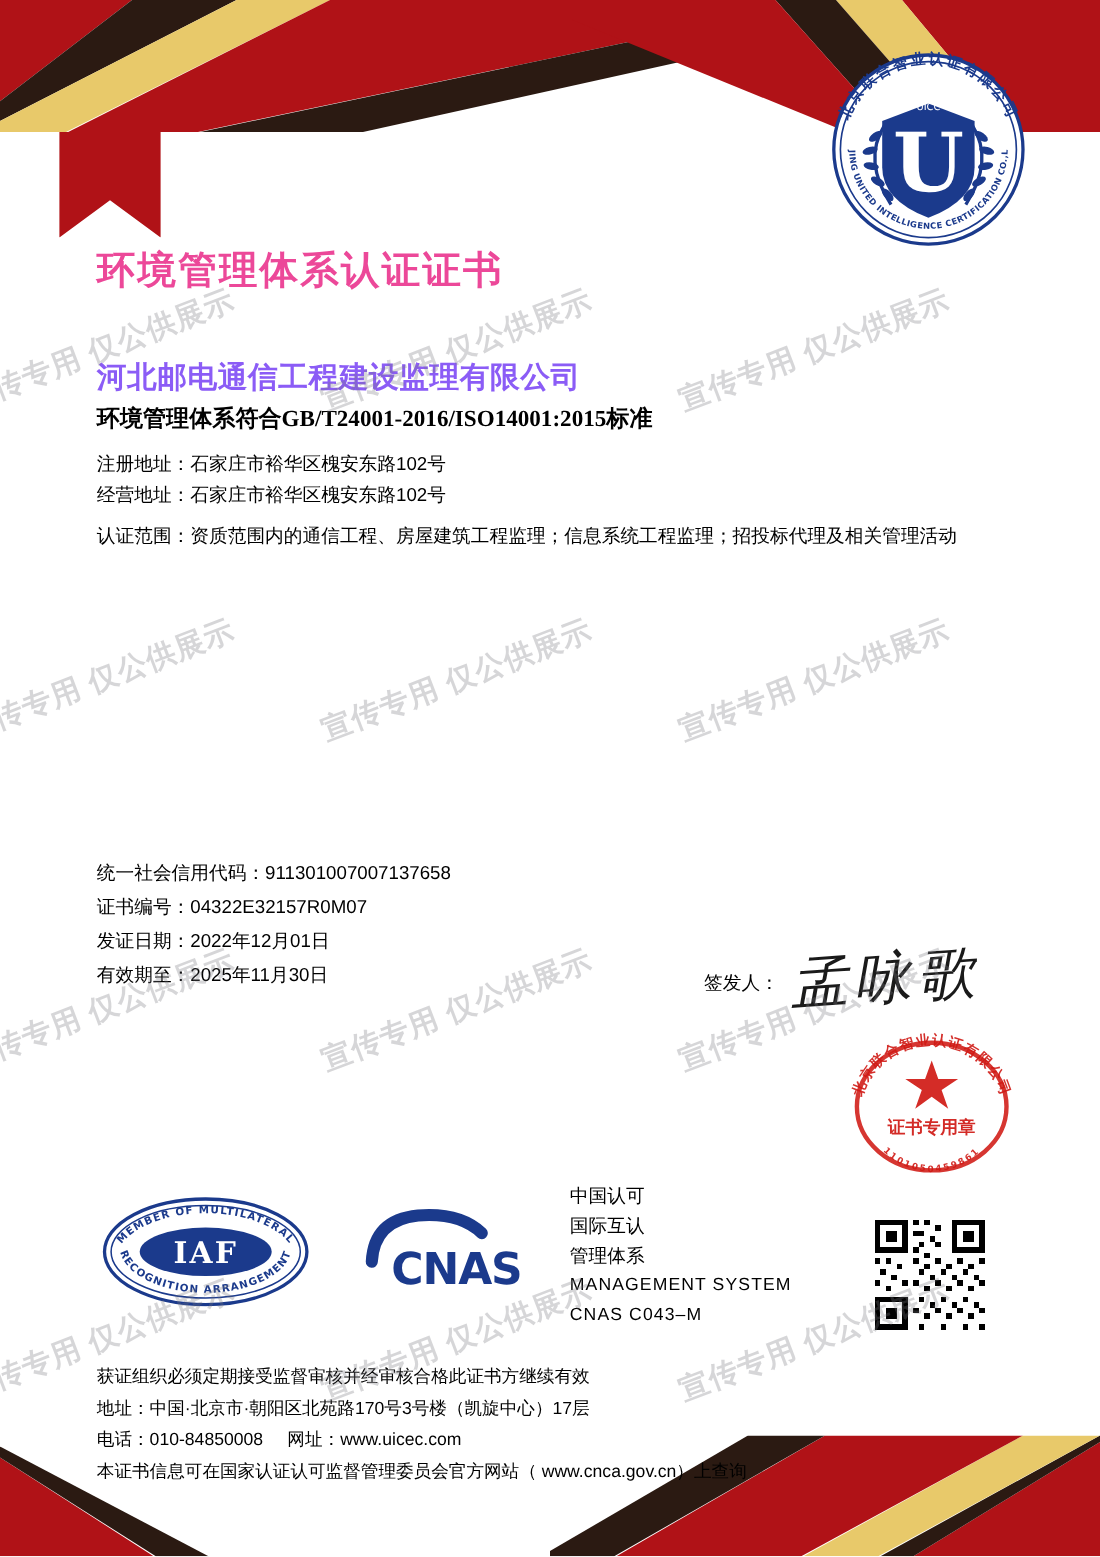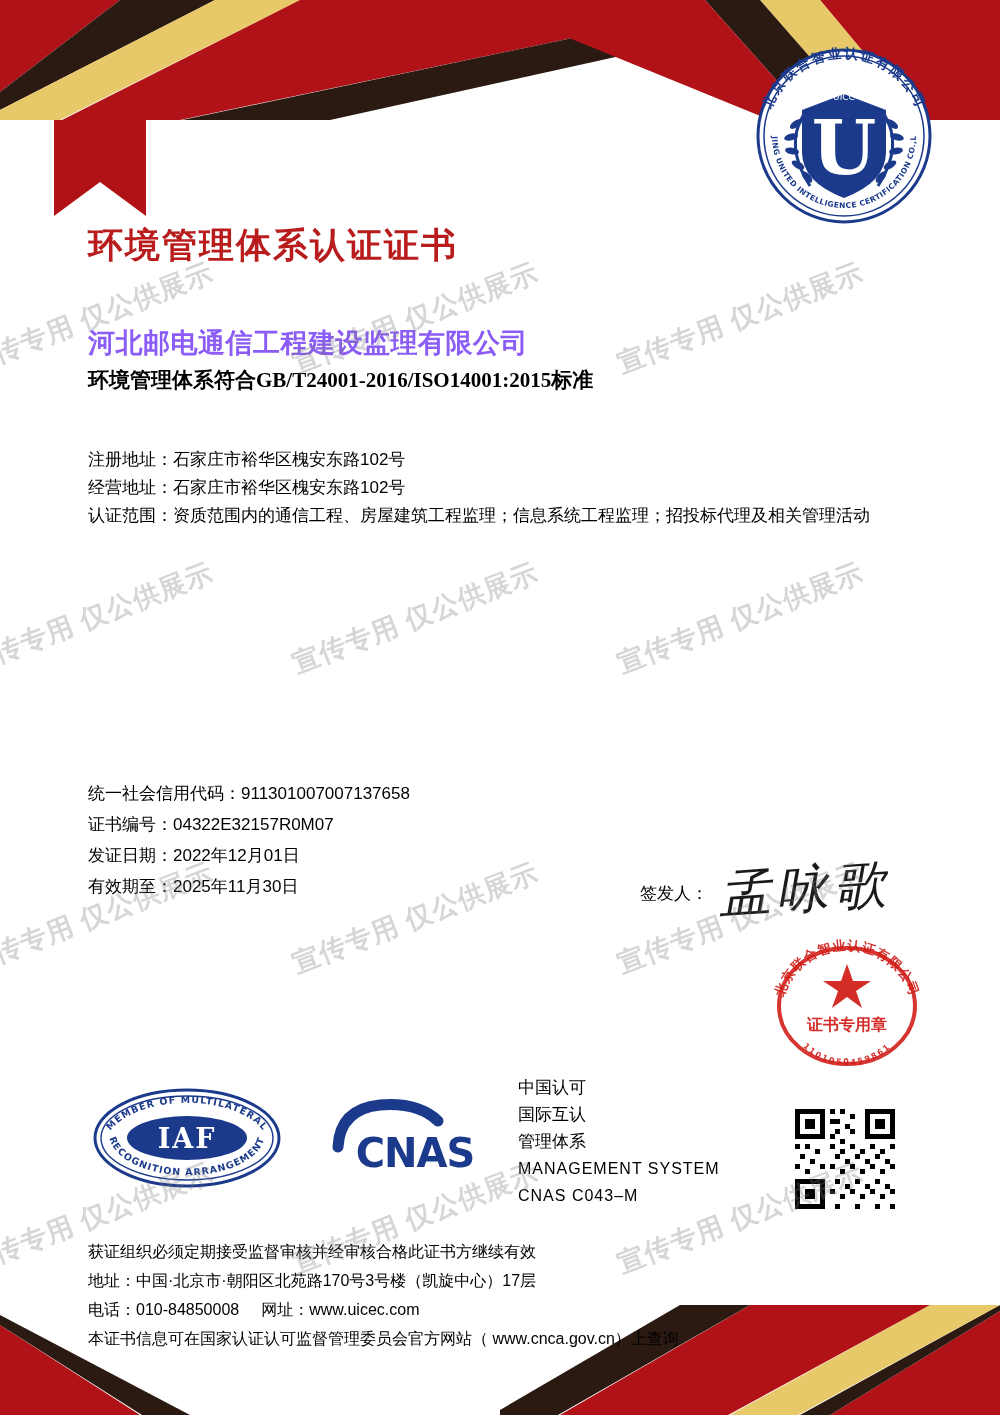--- a/index.html
+++ b/index.html
@@ -45,21 +45,21 @@
   }
 
   
   .title {
     position: absolute;
     left: 88px;
     top: 222px;
     font-size: 35px;
     font-weight: bold;
     letter-spacing: 2px;
-    color: #b91c1c;
+    color: #ec4899;
     font-family: Liberation Serif, serif;
   }
   .org {
     position: absolute;
     left: 88px;
     top: 325px;
     font-size: 27px;
     font-weight: bold;
     letter-spacing: 0.5px;
     color: #8b5cf6;
@@ -73,31 +73,29 @@
     color: #000;
     font-family: "Liberation Serif", "DejaVu Serif", serif;
   }
   .addr-block {
     position: absolute;
     left: 88px;
     top: 408px;
     font-size: 17px;
     line-height: 28px;
     color: #000;
-    margin-top: 38px;
   }
   .scope {
     position: absolute;
     left: 88px;
     top: 473px;
     width: 820px;
     font-size: 17px;
     line-height: 30px;
     color: #000;
-    margin-top: 28px;
   }
   .details {
     position: absolute;
     left: 88px;
     top: 778px;
     font-size: 17px;
     line-height: 31px;
     color: #000;
   }
   .issuer-label {

